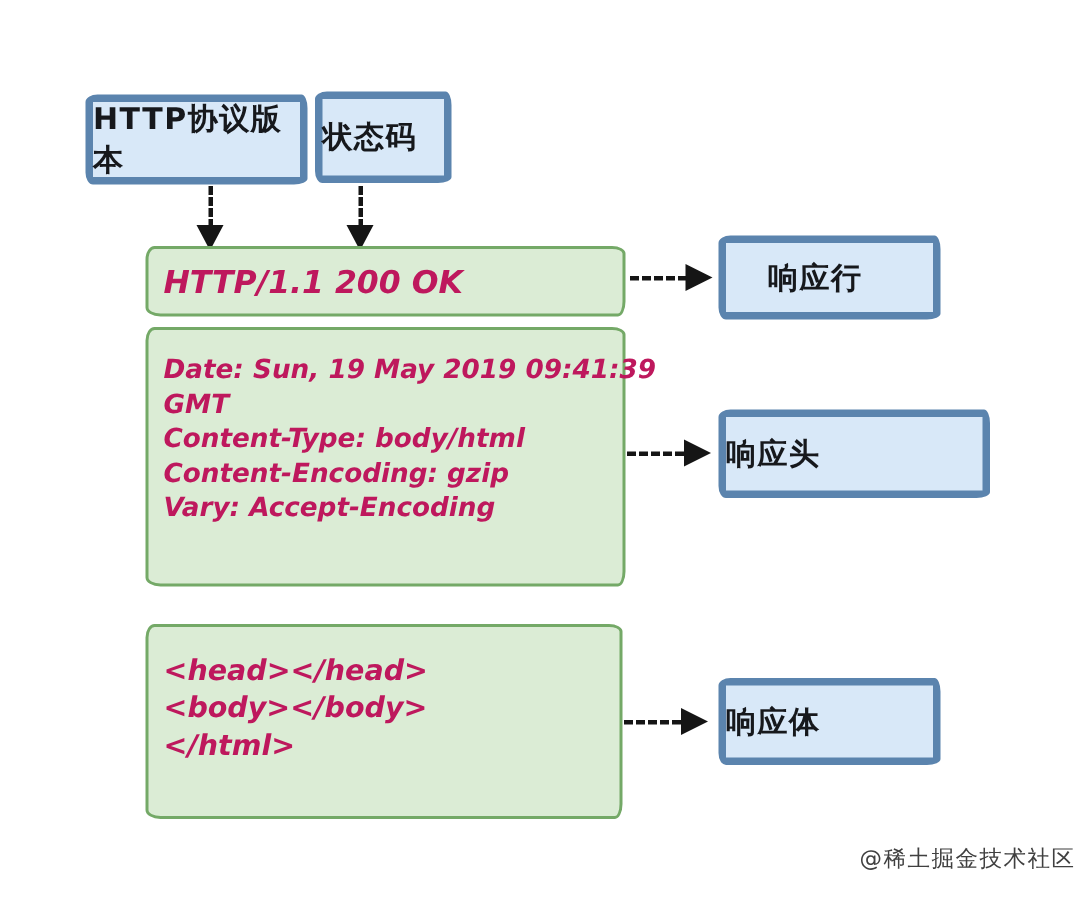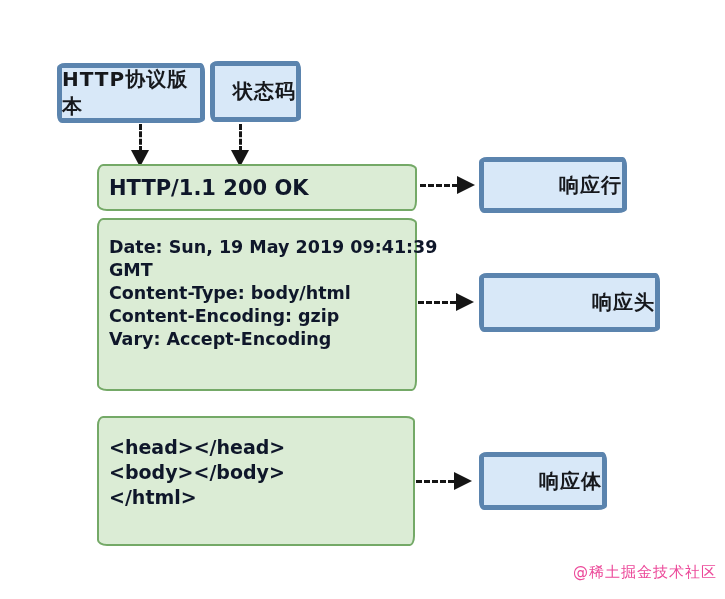--- a/index.html
+++ b/index.html
@@ -10,45 +10,46 @@
     font-family:"DejaVu Sans", sans-serif;
     color:#1c1c1c;
     overflow:hidden;
   }
   
   .bluebox{
     position:absolute;
     background:#d8e8f8;
     border:5px solid #5b84ae;
     border-radius:8px 4px 9px 5px / 5px 9px 4px 8px;
-    display:flex;align-items:center;justify-content:flex-end;
+    display:flex;align-items:center;justify-content:flex-start;
     box-sizing:border-box;
     font-size:20px;font-weight:600;letter-spacing:1px;
     color:#16181c;
   }
   .greenbox{
     position:absolute;
     background:#dbecd5;
     border:2.5px solid #74a967;
     border-radius:6px 9px 5px 10px / 9px 5px 10px 6px;
     box-sizing:border-box;
-    color:#0f172a;
+    color:#be185d;
+    font-style:italic;
   }
   #box-http-version{left:57px;top:63px;width:148px;height:60px;}
   #box-status-code{left:210px;top:61px;width:91px;height:61px;}
   #box-status-line{left:97px;top:164px;width:320px;height:47px;
     display:flex;align-items:center;padding-left:10px;
     font-size:21px;font-weight:600;}
   #box-headers{left:97px;top:218px;width:320px;height:173px;
     padding:16px 8px 0 10px;font-size:17.5px;font-weight:600;line-height:23px;}
   #box-body{left:97px;top:416px;width:318px;height:130px;
     padding:17px 8px 0 10px;font-size:19px;font-weight:600;line-height:25px;}
   #box-resp-line{left:479px;top:157px;width:148px;height:56px;padding-left:28px;}
   #box-resp-headers{left:479px;top:273px;width:181px;height:59px;}
-  #box-resp-body{left:479px;top:452px;width:128px;height:58px;}
+  #box-resp-body{left:479px;top:452px;width:148px;height:58px;}
   .line{white-space:pre;}
   
   .dash-v{position:absolute;width:0;border-left:3px dashed #151515;}
   .dash-h{position:absolute;height:0;border-top:3px dashed #151515;}
   .ah-down{position:absolute;width:0;height:0;
     border-left:9px solid transparent;border-right:9px solid transparent;
     border-top:17px solid #151515;}
   .ah-right{position:absolute;width:0;height:0;
     border-top:9px solid transparent;border-bottom:9px solid transparent;
     border-left:18px solid #151515;}
@@ -58,21 +59,21 @@
   #va2-head{left:231px;top:150px;}
   #ha1-line{left:420px;top:184px;width:38px;}
   #ha1-head{left:457px;top:176px;}
   #ha2-line{left:418px;top:301px;width:38px;}
   #ha2-head{left:456px;top:293px;}
   #ha3-line{left:416px;top:480px;width:38px;}
   #ha3-head{left:454px;top:472px;}
   
   #watermark{
     position:absolute;right:8px;top:563px;
-    font-size:15px;color:#ec4899;letter-spacing:1px;
+    font-size:15px;color:#404040;letter-spacing:1px;
     font-weight:400;
   }
 </style>
 </head>
 <body>
 
 <div class="canvas">
 
   <div class="bluebox" id="box-http-version">
     <span>HTTP协议版本</span>

